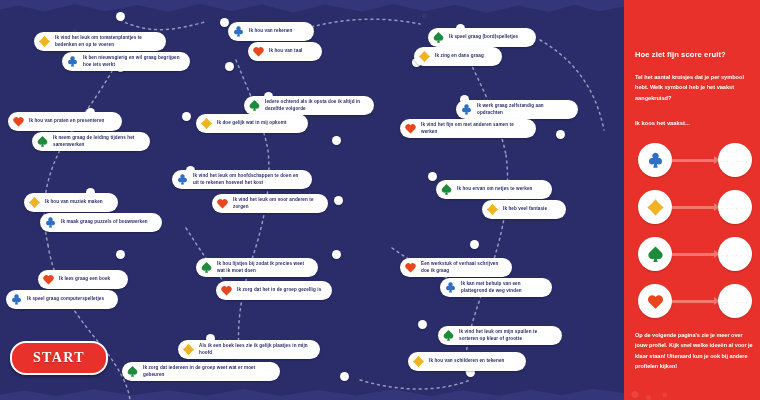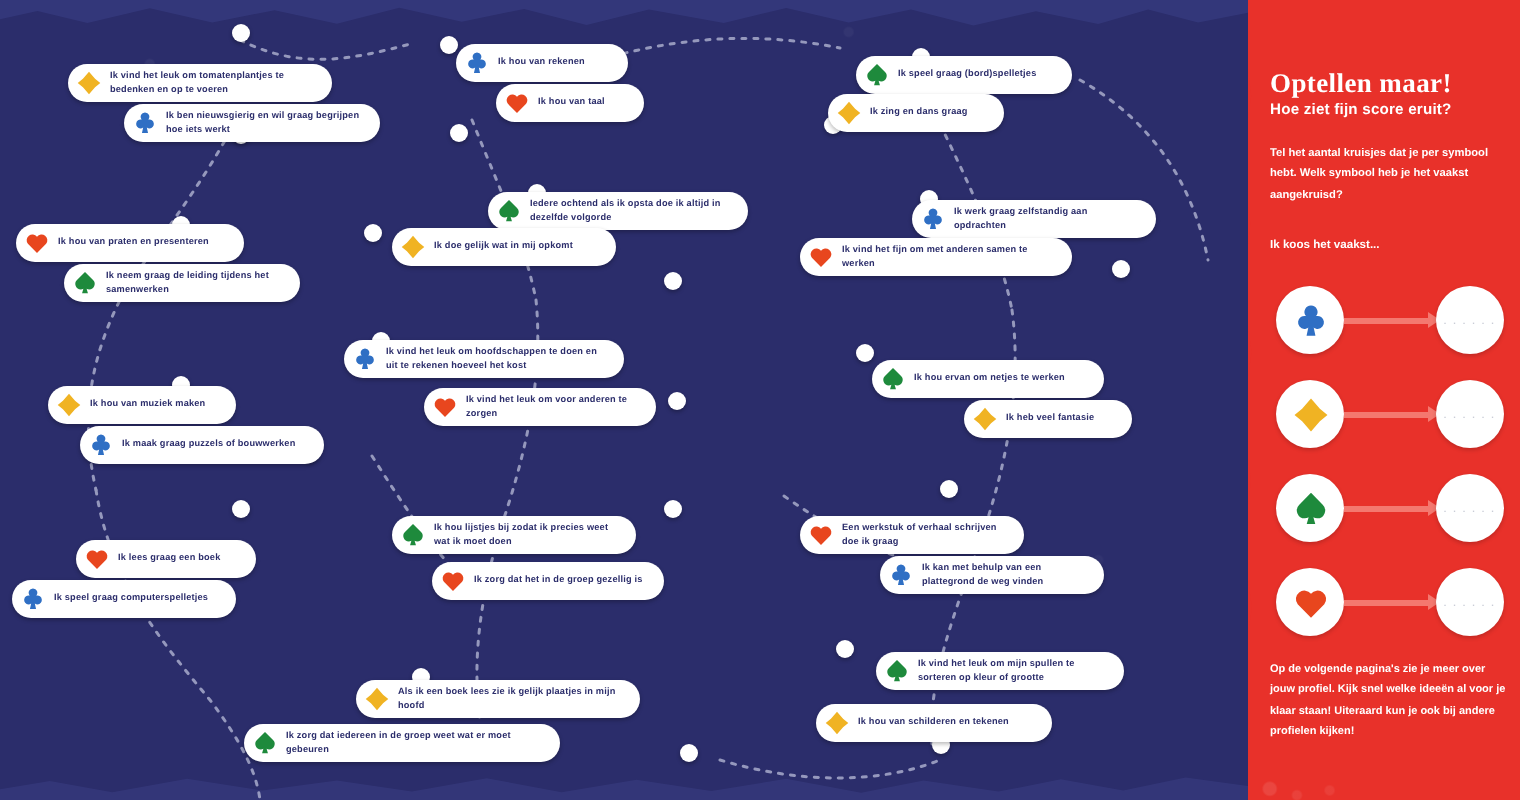--- a/index.html
+++ b/index.html
@@ -392,26 +392,28 @@
         </svg>
       <span class="txt">Ik vind het leuk om mijn spullen te sorteren op kleur of grootte</span>
     </div>
     <div class="pill" style="left:408px;top:352px;width:118px;">
       <svg class="sym">
           <use href="#g-diamond"></use>
         </svg>
       <span class="txt">Ik hou van schilderen en tekenen</span>
     </div>
 
+    <div class="start-btn">
+      <span>START</span>
+    </div>
   </div>
 
   <div class="panel">
     <div class="panel-edge"></div>
 
-    <h1>Optellen maar!</h1>
     <h2>Hoe ziet fijn score eruit?</h2>
     <div class="body1">Tel het aantal kruisjes dat je per symbool hebt. Welk symbool heb je het vaakst aangekruisd?</div>
     <div class="pick">Ik koos het vaakst...</div>
 
     <div class="score-row" style="top:143px;">
       <div class="circ sym-c">
         <svg class="sym">
             <use href="#g-club"></use>
           </svg>
       </div>

